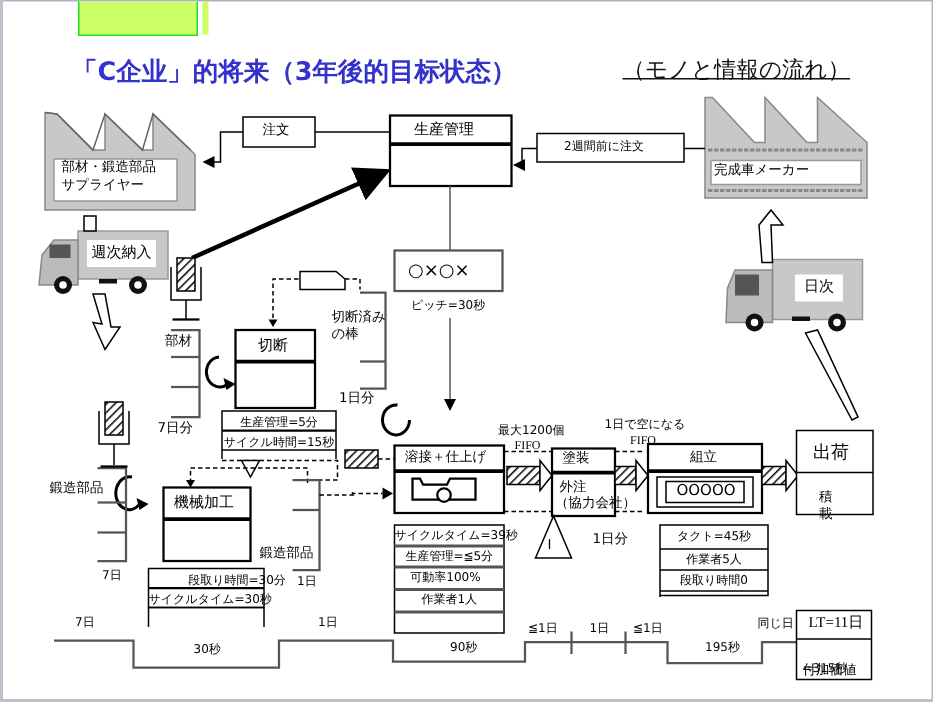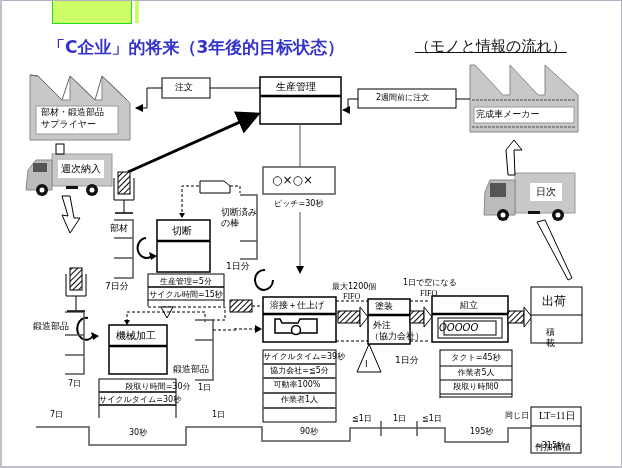--- a/index.html
+++ b/index.html
@@ -239,37 +239,37 @@
 <div class="t" style="left:33px;top:322px;">鍛造部品</div>
 <div class="t" style="left:68px;top:380px;font-size:8px;">7日</div>
 <div class="t" style="left:116px;top:331px;font-size:10px;">機械加工</div>
 <div class="t" style="left:173px;top:365px;">鍛造部品</div>
 <div class="t" style="left:198px;top:384px;font-size:8px;">1日</div>
 <div class="cell" style="left:109px;top:383px;width:98px;">段取り時間=30分</div>
 <div class="cell" style="left:99px;top:396px;width:77px;">サイクルタイム=30秒</div>
 
 <div class="t" style="left:270px;top:301px;">溶接＋仕上げ</div>
 <div class="cell" style="left:263px;top:353px;width:73px;">サイクルタイム=39秒</div>
-<div class="cell" style="left:263px;top:367px;width:73px;">協力会社=≦5分</div>
+<div class="cell" style="left:263px;top:367px;width:73px;">生産管理=≦5分</div>
 <div class="cell" style="left:263px;top:381px;width:68px;">可動率100%</div>
 <div class="cell" style="left:263px;top:396px;width:73px;">作業者1人</div>
 
 <div class="t" style="left:332px;top:283px;font-size:8px;">最大1200個</div>
 <div class="t" style="left:343px;top:293px;font-size:8px;font-family:'Liberation Serif',serif;">FIFO</div>
 <div class="t" style="left:375px;top:302px;">塗装</div>
 <div class="t" style="left:373px;top:321px;">外注</div>
 <div class="t" style="left:370px;top:332px;">（協力会社）</div>
 <div class="t" style="left:365px;top:360px;font-size:9px;">I</div>
 <div class="t" style="left:395px;top:356px;">1日分</div>
 
 <div class="t" style="left:403px;top:279px;font-size:8px;">1日で空になる</div>
 <div class="t" style="left:420px;top:290px;font-size:8px;font-family:'Liberation Serif',serif;">FIFO</div>
 
 <div class="t" style="left:460px;top:301px;">組立</div>
-<div class="t" style="left:439px;top:323px;font-size:10px;letter-spacing:0px;font-style:italic;">OOOOO</div>
+<div class="t" style="left:451px;top:323px;font-size:10px;letter-spacing:0px;">OOOOO</div>
 <div class="cell" style="left:440px;top:354px;width:72px;">タクト=45秒</div>
 <div class="cell" style="left:440px;top:369px;width:72px;">作業者5人</div>
 <div class="cell" style="left:440px;top:383px;width:72px;">段取り時間0</div>
 
 <div class="t" style="left:542px;top:295px;font-size:12px;">出荷</div>
 <div class="t" style="left:546px;top:327px;width:9px;white-space:normal;word-break:break-all;line-height:1.2;">積載</div>
 
 <div class="t" style="left:50px;top:411px;font-size:8px;">7日</div>
 <div class="t" style="left:212px;top:411px;font-size:8px;">1日</div>
 <div class="t" style="left:352px;top:415px;font-size:8px;">≦1日</div>

